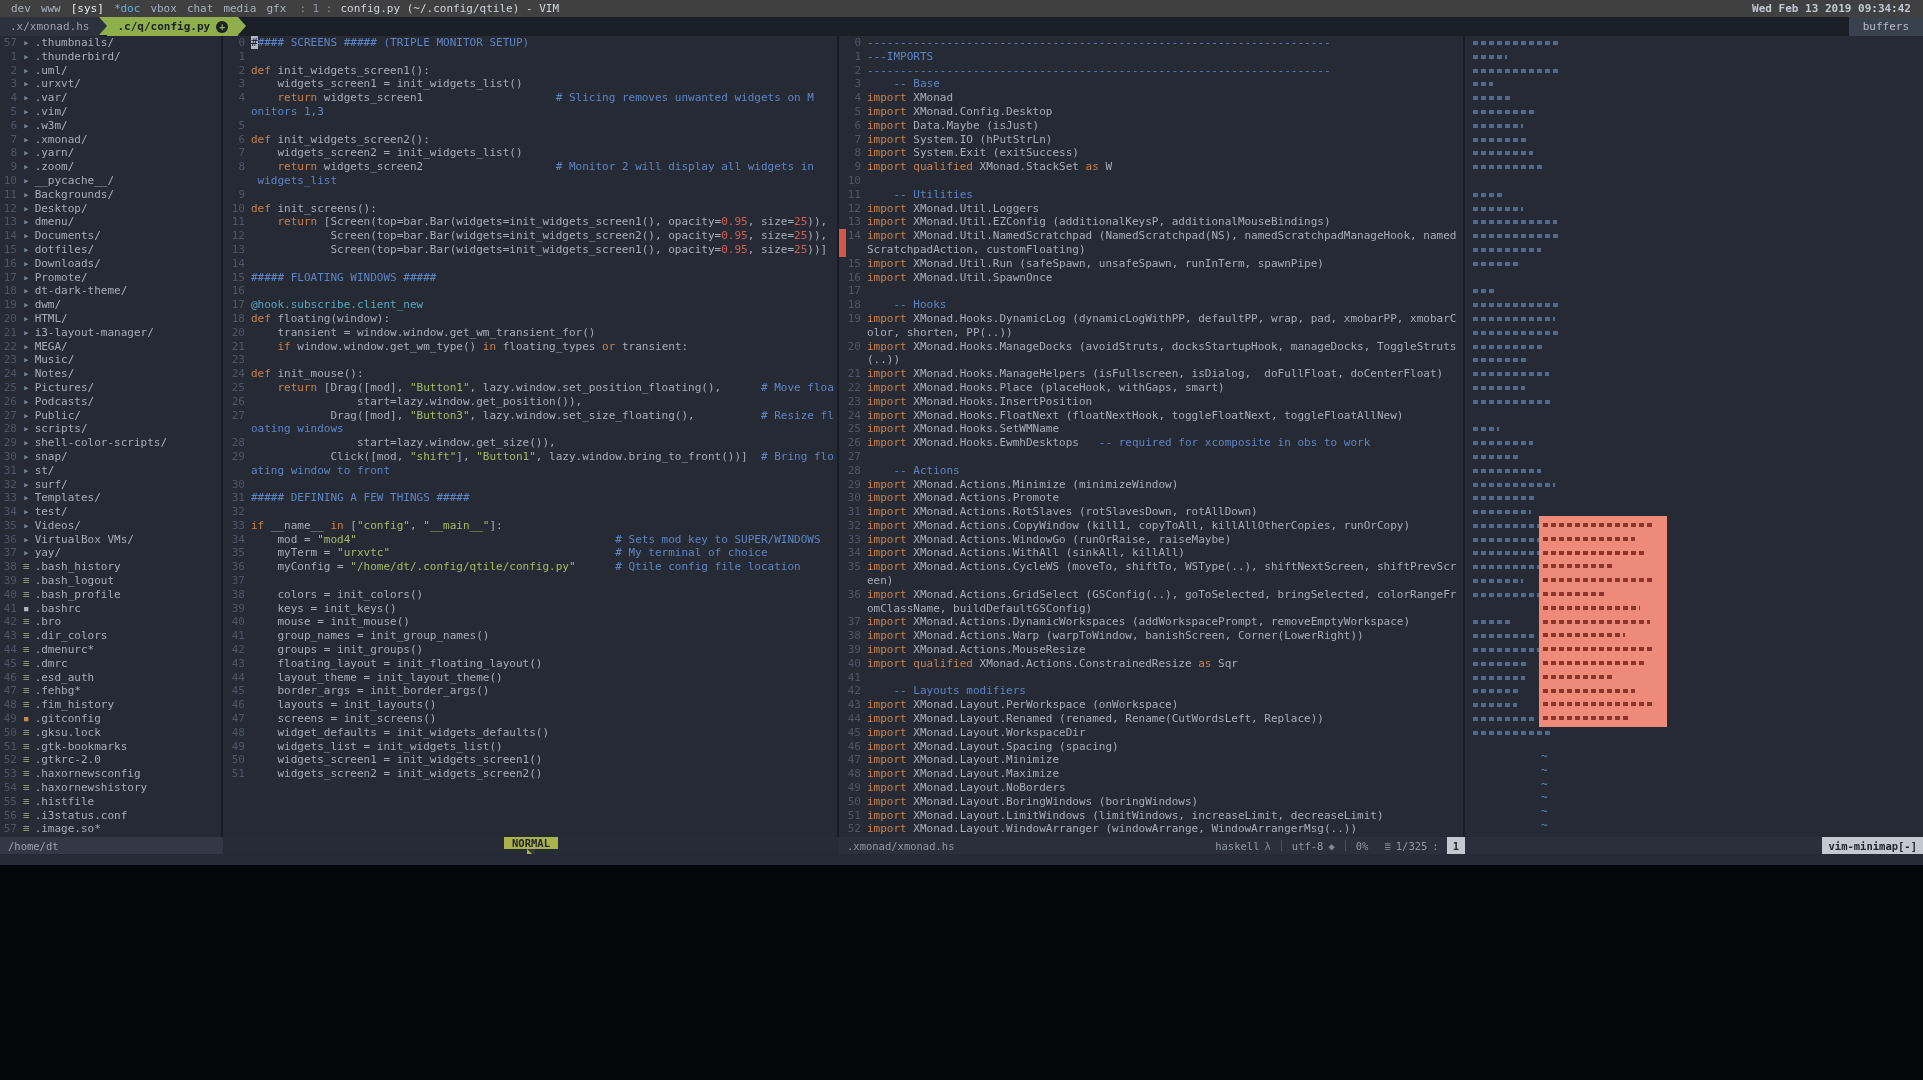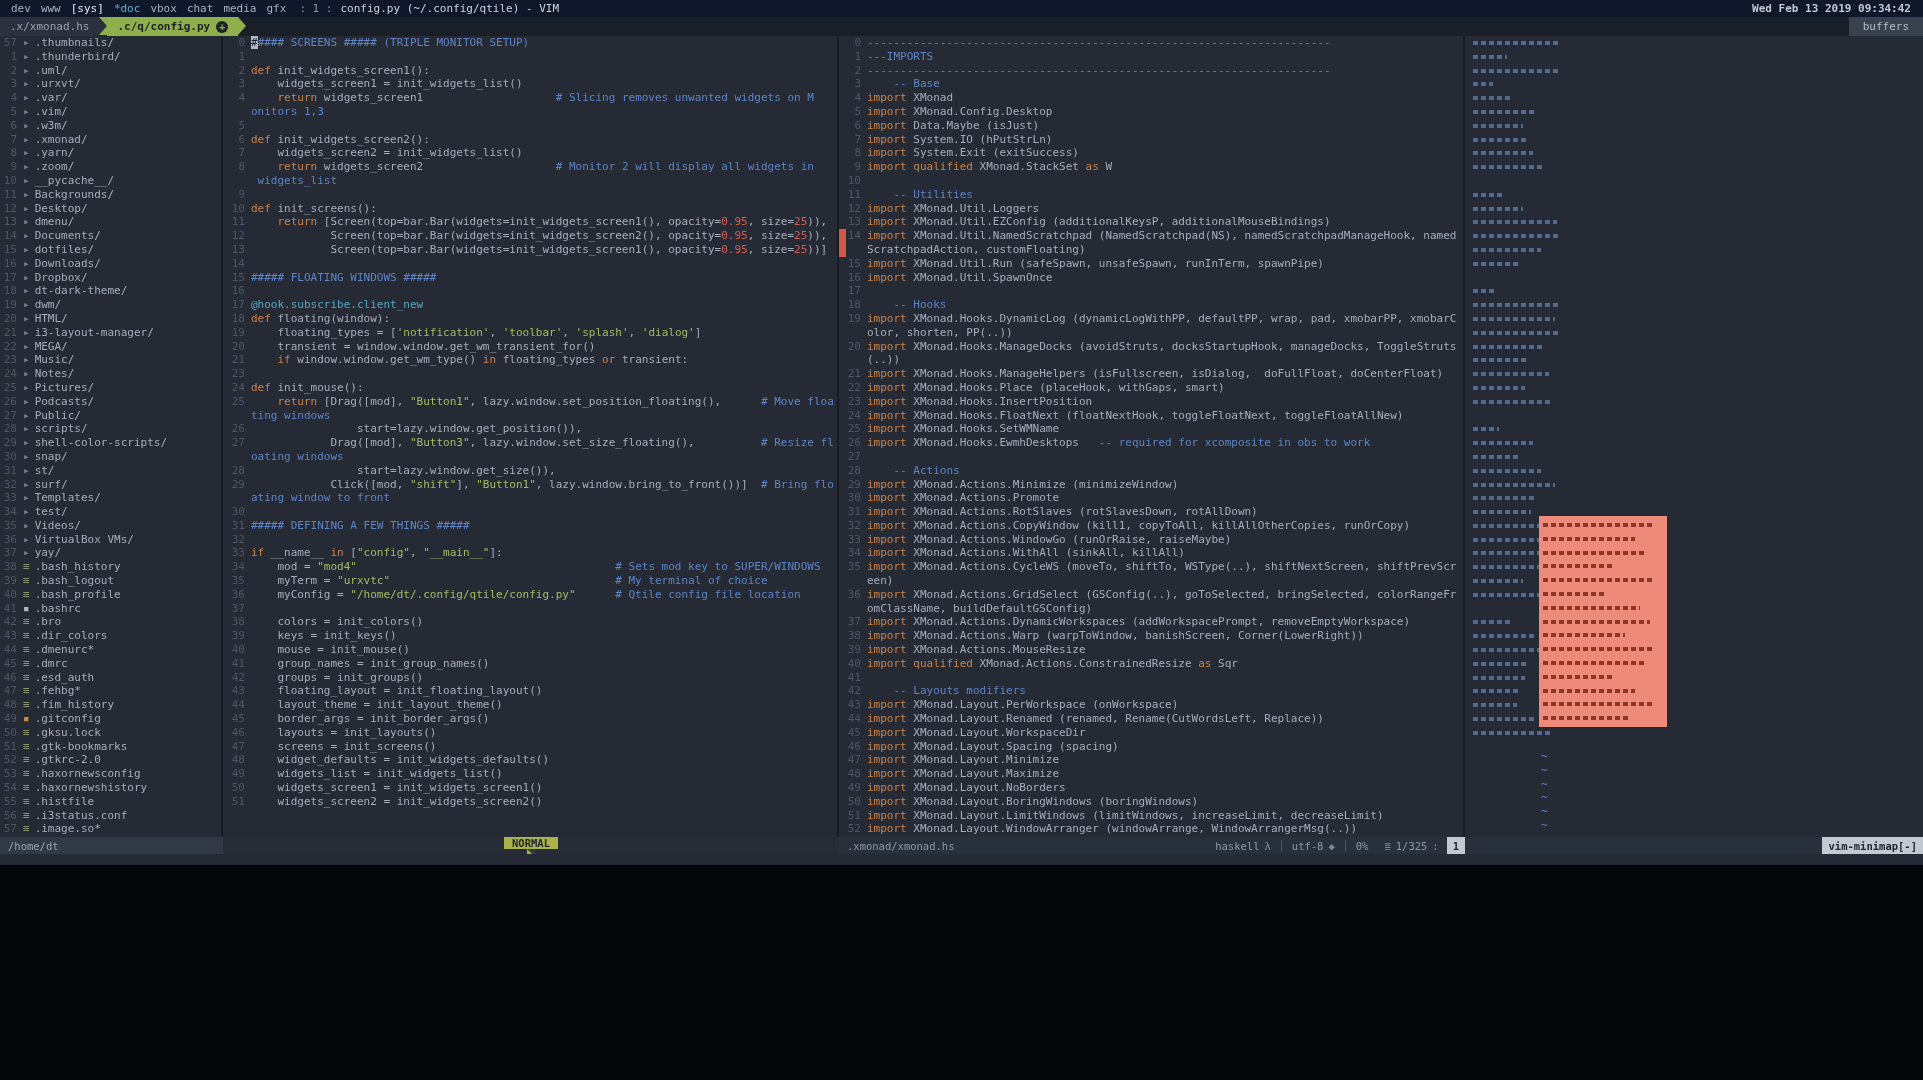--- a/index.html
+++ b/index.html
@@ -2,21 +2,21 @@
 <html><head>
 <meta charset="utf-8">
 <style>
   * { margin:0; padding:0; box-sizing:border-box; }
   html,body { width:1923px; height:1080px; background:#04060a; }
   body { font-family:"DejaVu Sans Mono", monospace; overflow:hidden; }
   .screen { position:relative; width:1923px; height:1080px; background:#04060a; }
   .term { position:absolute; top:0; left:0; width:1923px; height:865px; background:#252a34; display:flex; flex-direction:column; }
 
   
-  .topbar { display:flex; align-items:center; height:17px; background:#0f172a; padding:0 6px; font-size:11px; color:#a8b0bd; }
+  .topbar { display:flex; align-items:center; height:17px; background:#404040; padding:0 6px; font-size:11px; color:#a8b0bd; }
   .tag { padding:0 5px; }
   .tag.sel { color:#e8ecf2; }
   .tag.occ { color:#5fb0d8; }
   .tb-sep { padding:0 8px; color:#8a93a4; }
   .tb-title { color:#ced3dc; }
   .tb-clock { margin-left:auto; color:#c2c8d2; padding-right:6px;font-weight:bold; }
 
   
   .tabline { display:flex; align-items:stretch; height:19px; background:#1a1e27; font-size:11px; }
   .tab { display:flex; align-items:center; padding:0 10px; gap:6px; }
@@ -130,21 +130,21 @@
           <div class="erow"><span class="e-ln">7</span><span class="e-icon d">▸</span><span class="e-label">.xmonad/</span></div>
           <div class="erow"><span class="e-ln">8</span><span class="e-icon d">▸</span><span class="e-label">.yarn/</span></div>
           <div class="erow"><span class="e-ln">9</span><span class="e-icon d">▸</span><span class="e-label">.zoom/</span></div>
           <div class="erow"><span class="e-ln">10</span><span class="e-icon d">▸</span><span class="e-label">__pycache__/</span></div>
           <div class="erow"><span class="e-ln">11</span><span class="e-icon d">▸</span><span class="e-label">Backgrounds/</span></div>
           <div class="erow"><span class="e-ln">12</span><span class="e-icon d">▸</span><span class="e-label">Desktop/</span></div>
           <div class="erow"><span class="e-ln">13</span><span class="e-icon d">▸</span><span class="e-label">dmenu/</span></div>
           <div class="erow"><span class="e-ln">14</span><span class="e-icon d">▸</span><span class="e-label">Documents/</span></div>
           <div class="erow"><span class="e-ln">15</span><span class="e-icon d">▸</span><span class="e-label">dotfiles/</span></div>
           <div class="erow"><span class="e-ln">16</span><span class="e-icon d">▸</span><span class="e-label">Downloads/</span></div>
-          <div class="erow"><span class="e-ln">17</span><span class="e-icon d">▸</span><span class="e-label">Dropbox/</span></div>
+          <div class="erow"><span class="e-ln">17</span><span class="e-icon d">▸</span><span class="e-label">Promote/</span></div>
           <div class="erow"><span class="e-ln">18</span><span class="e-icon d">▸</span><span class="e-label">dt-dark-theme/</span></div>
           <div class="erow"><span class="e-ln">19</span><span class="e-icon d">▸</span><span class="e-label">dwm/</span></div>
           <div class="erow"><span class="e-ln">20</span><span class="e-icon d">▸</span><span class="e-label">HTML/</span></div>
           <div class="erow"><span class="e-ln">21</span><span class="e-icon d">▸</span><span class="e-label">i3-layout-manager/</span></div>
           <div class="erow"><span class="e-ln">22</span><span class="e-icon d">▸</span><span class="e-label">MEGA/</span></div>
           <div class="erow"><span class="e-ln">23</span><span class="e-icon d">▸</span><span class="e-label">Music/</span></div>
           <div class="erow"><span class="e-ln">24</span><span class="e-icon d">▸</span><span class="e-label">Notes/</span></div>
           <div class="erow"><span class="e-ln">25</span><span class="e-icon d">▸</span><span class="e-label">Pictures/</span></div>
           <div class="erow"><span class="e-ln">26</span><span class="e-icon d">▸</span><span class="e-label">Podcasts/</span></div>
           <div class="erow"><span class="e-ln">27</span><span class="e-icon d">▸</span><span class="e-label">Public/</span></div>
@@ -194,27 +194,25 @@
           <div class="crow"><span class="ln">9</span></div>
           <div class="crow"><span class="ln">10</span><span class="tk-kw">def</span><span class="tk-f"> init_screens():</span></div>
           <div class="crow"><span class="ln">11</span><span class="tk-kw">    return</span><span class="tk-f"> [Screen(top=bar.Bar(widgets=init_widgets_screen1(), opacity=</span><span class="tk-num">0.95</span><span class="tk-f">, size=</span><span class="tk-num">25</span><span class="tk-f">)),</span></div>
           <div class="crow"><span class="ln">12</span><span class="tk-f">            Screen(top=bar.Bar(widgets=init_widgets_screen2(), opacity=</span><span class="tk-num">0.95</span><span class="tk-f">, size=</span><span class="tk-num">25</span><span class="tk-f">)),</span></div>
           <div class="crow"><span class="ln">13</span><span class="tk-f">            Screen(top=bar.Bar(widgets=init_widgets_screen1(), opacity=</span><span class="tk-num">0.95</span><span class="tk-f">, size=</span><span class="tk-num">25</span><span class="tk-f">))]</span></div>
           <div class="crow"><span class="ln">14</span></div>
           <div class="crow"><span class="ln">15</span><span class="tk-com">##### FLOATING WINDOWS #####</span></div>
           <div class="crow"><span class="ln">16</span></div>
           <div class="crow"><span class="ln">17</span><span class="tk-dec">@hook.subscribe.client_new</span></div>
           <div class="crow"><span class="ln">18</span><span class="tk-kw">def</span><span class="tk-f"> floating(window):</span></div>
-          <div class="crow"><span class="ln">19</span><span class="tk-f">    floating_types = [</span><span class="tk-str">'notification'</span><span class="tk-f">, </span><span class="tk-str">'toolbar'</span><span class="tk-f">, </span><span class="tk-str">'splash'</span><span class="tk-f">, </span><span class="tk-str">'dialog'</span><span class="tk-f">]</span></div>
           <div class="crow"><span class="ln">20</span><span class="tk-f">    transient = window.window.get_wm_transient_for()</span></div>
           <div class="crow"><span class="ln">21</span><span class="tk-kw">    if</span><span class="tk-f"> window.window.get_wm_type() </span><span class="tk-kw">in</span><span class="tk-f"> floating_types </span><span class="tk-kw">or</span><span class="tk-f"> transient:</span></div>
           <div class="crow"><span class="ln">23</span></div>
           <div class="crow"><span class="ln">24</span><span class="tk-kw">def</span><span class="tk-f"> init_mouse():</span></div>
           <div class="crow"><span class="ln">25</span><span class="tk-kw">    return</span><span class="tk-f"> [Drag([mod], </span><span class="tk-str">"Button1"</span><span class="tk-f">, lazy.window.set_position_floating(),</span><span class="tk-com">      # Move floa</span></div>
-          <div class="crow"><span class="ln"></span><span class="tk-com">ting windows</span></div>
           <div class="crow"><span class="ln">26</span><span class="tk-f">                start=lazy.window.get_position()),</span></div>
           <div class="crow"><span class="ln">27</span><span class="tk-f">            Drag([mod], </span><span class="tk-str">"Button3"</span><span class="tk-f">, lazy.window.set_size_floating(),</span><span class="tk-com">          # Resize fl</span></div>
           <div class="crow"><span class="ln"></span><span class="tk-com">oating windows</span></div>
           <div class="crow"><span class="ln">28</span><span class="tk-f">                start=lazy.window.get_size()),</span></div>
           <div class="crow"><span class="ln">29</span><span class="tk-f">            Click([mod, </span><span class="tk-str">"shift"</span><span class="tk-f">], </span><span class="tk-str">"Button1"</span><span class="tk-f">, lazy.window.bring_to_front())]</span><span class="tk-com">  # Bring flo</span></div>
           <div class="crow"><span class="ln"></span><span class="tk-com">ating window to front</span></div>
           <div class="crow"><span class="ln">30</span></div>
           <div class="crow"><span class="ln">31</span><span class="tk-com">##### DEFINING A FEW THINGS #####</span></div>
           <div class="crow"><span class="ln">32</span></div>
           <div class="crow"><span class="ln">33</span><span class="tk-kw">if</span><span class="tk-f"> __name__ </span><span class="tk-kw">in</span><span class="tk-f"> [</span><span class="tk-str">"config"</span><span class="tk-f">, </span><span class="tk-str">"__main__"</span><span class="tk-f">]:</span></div>

